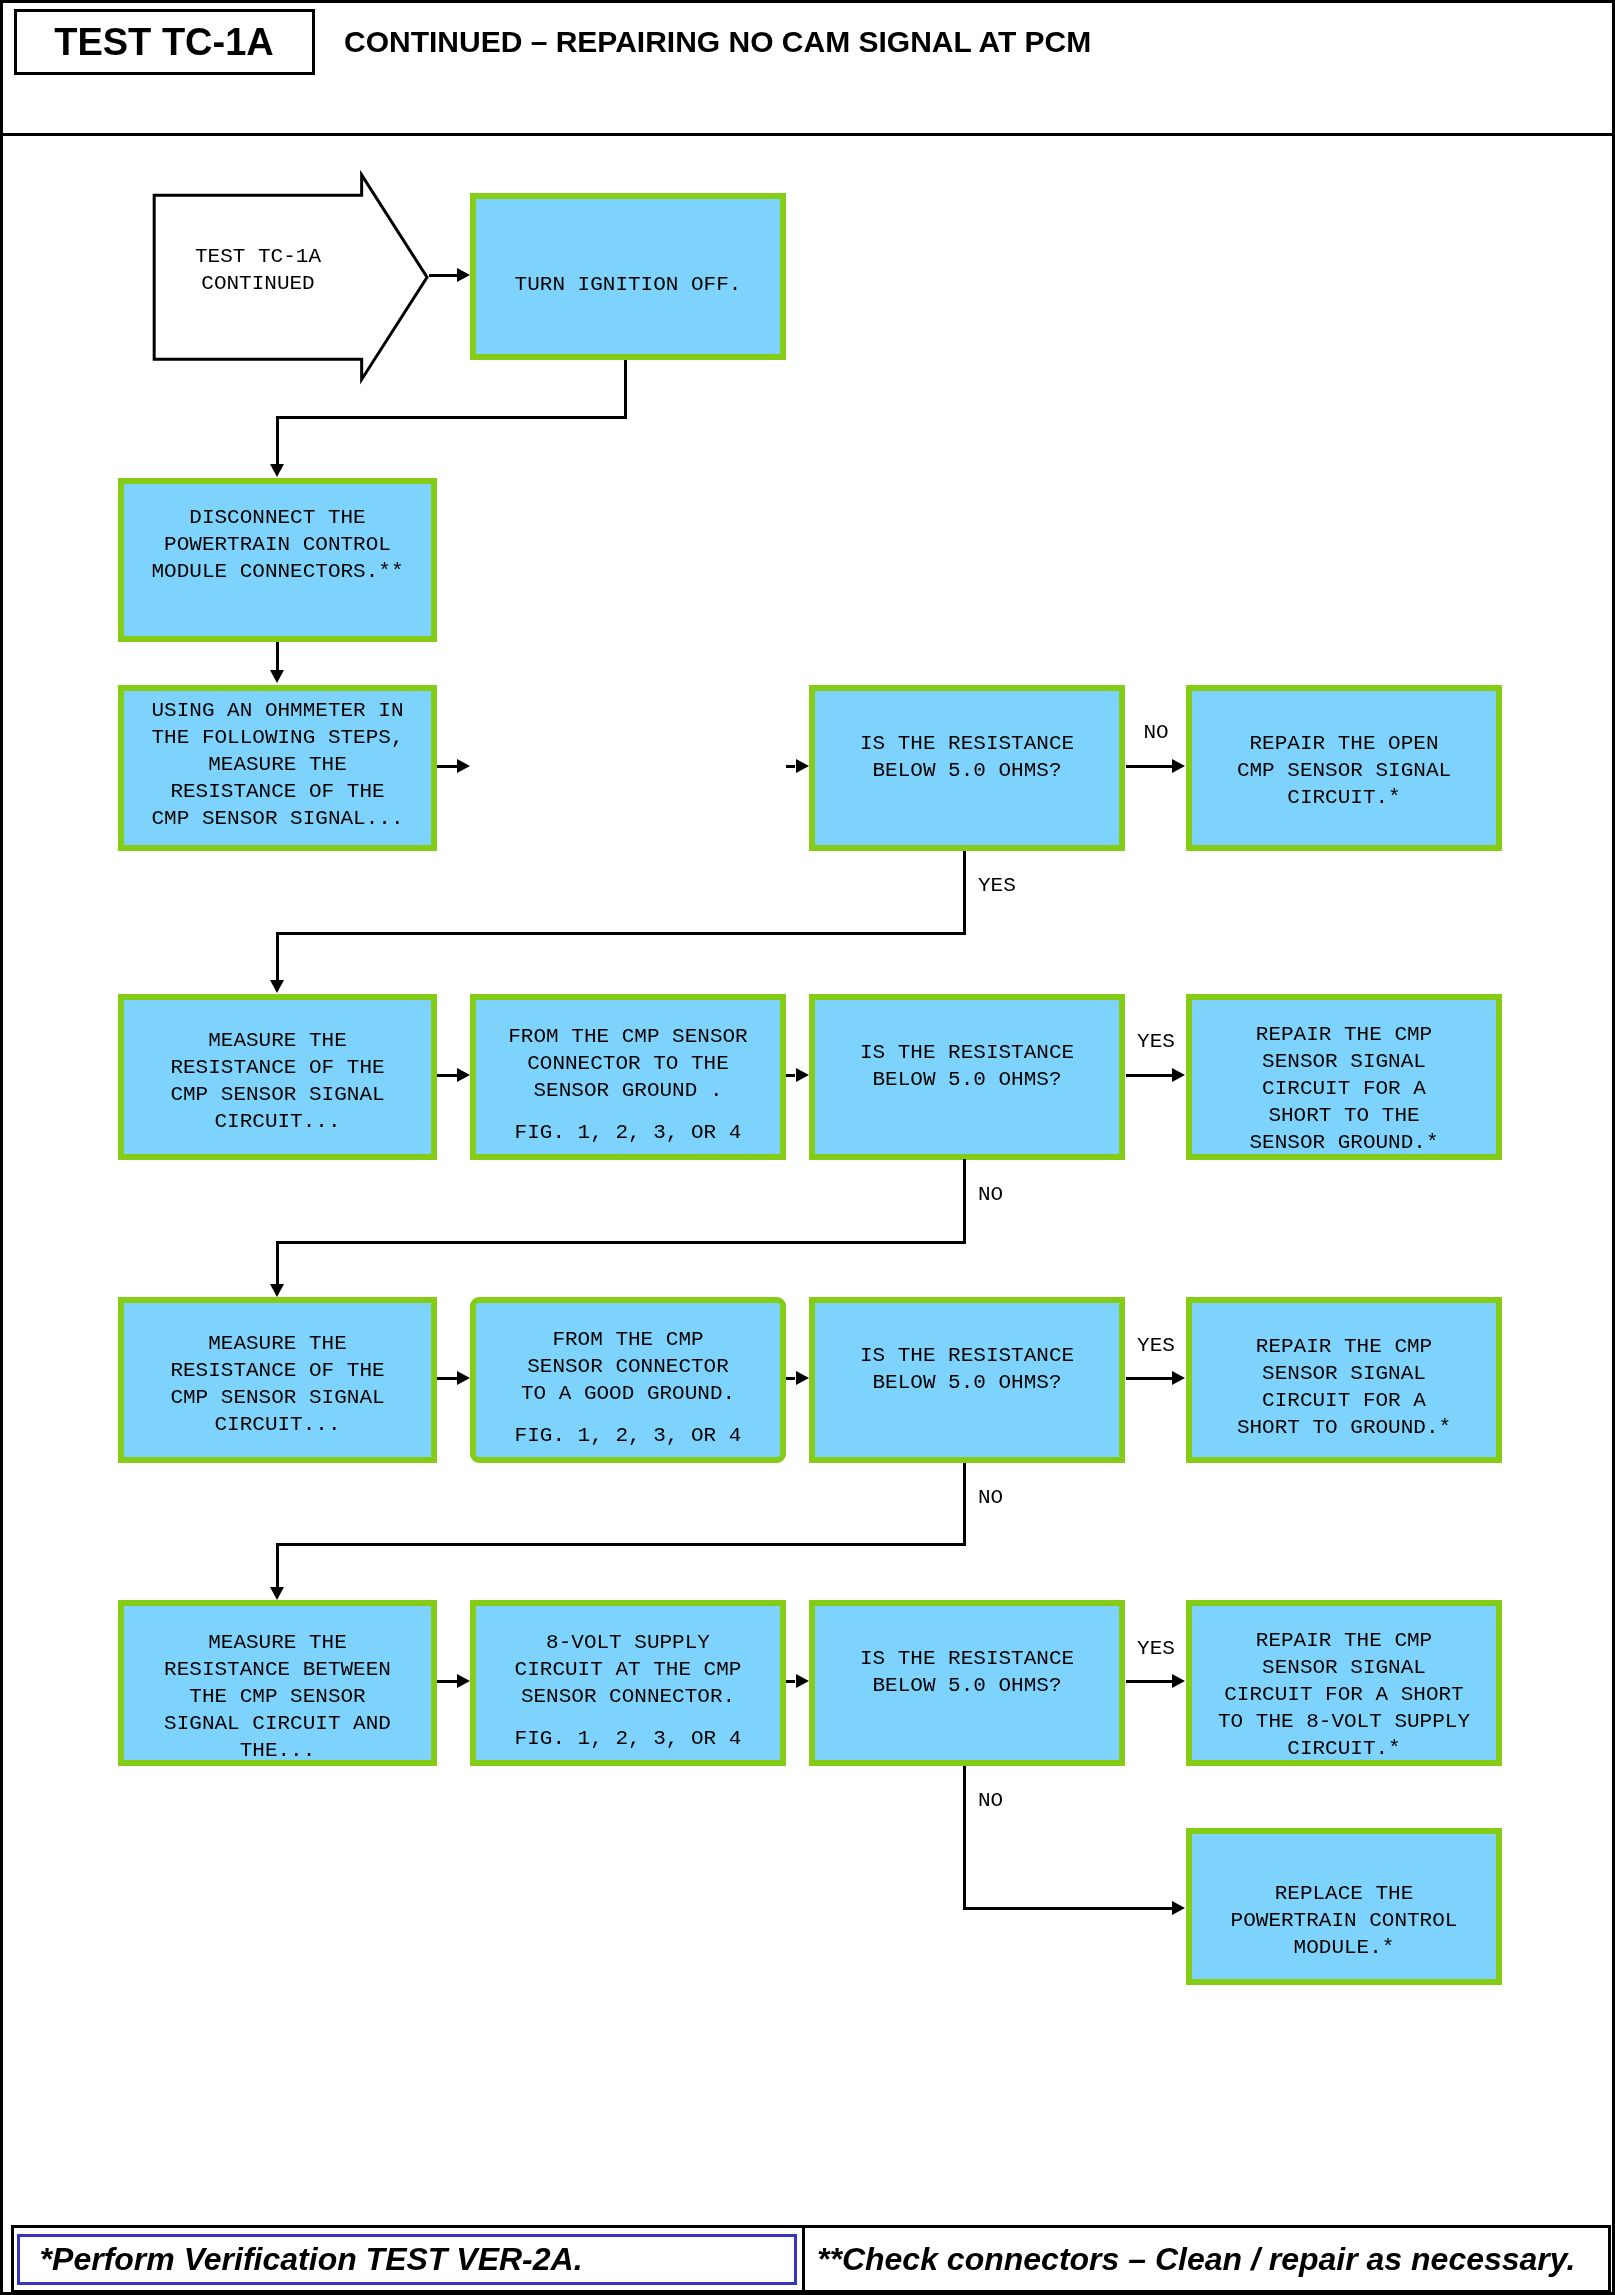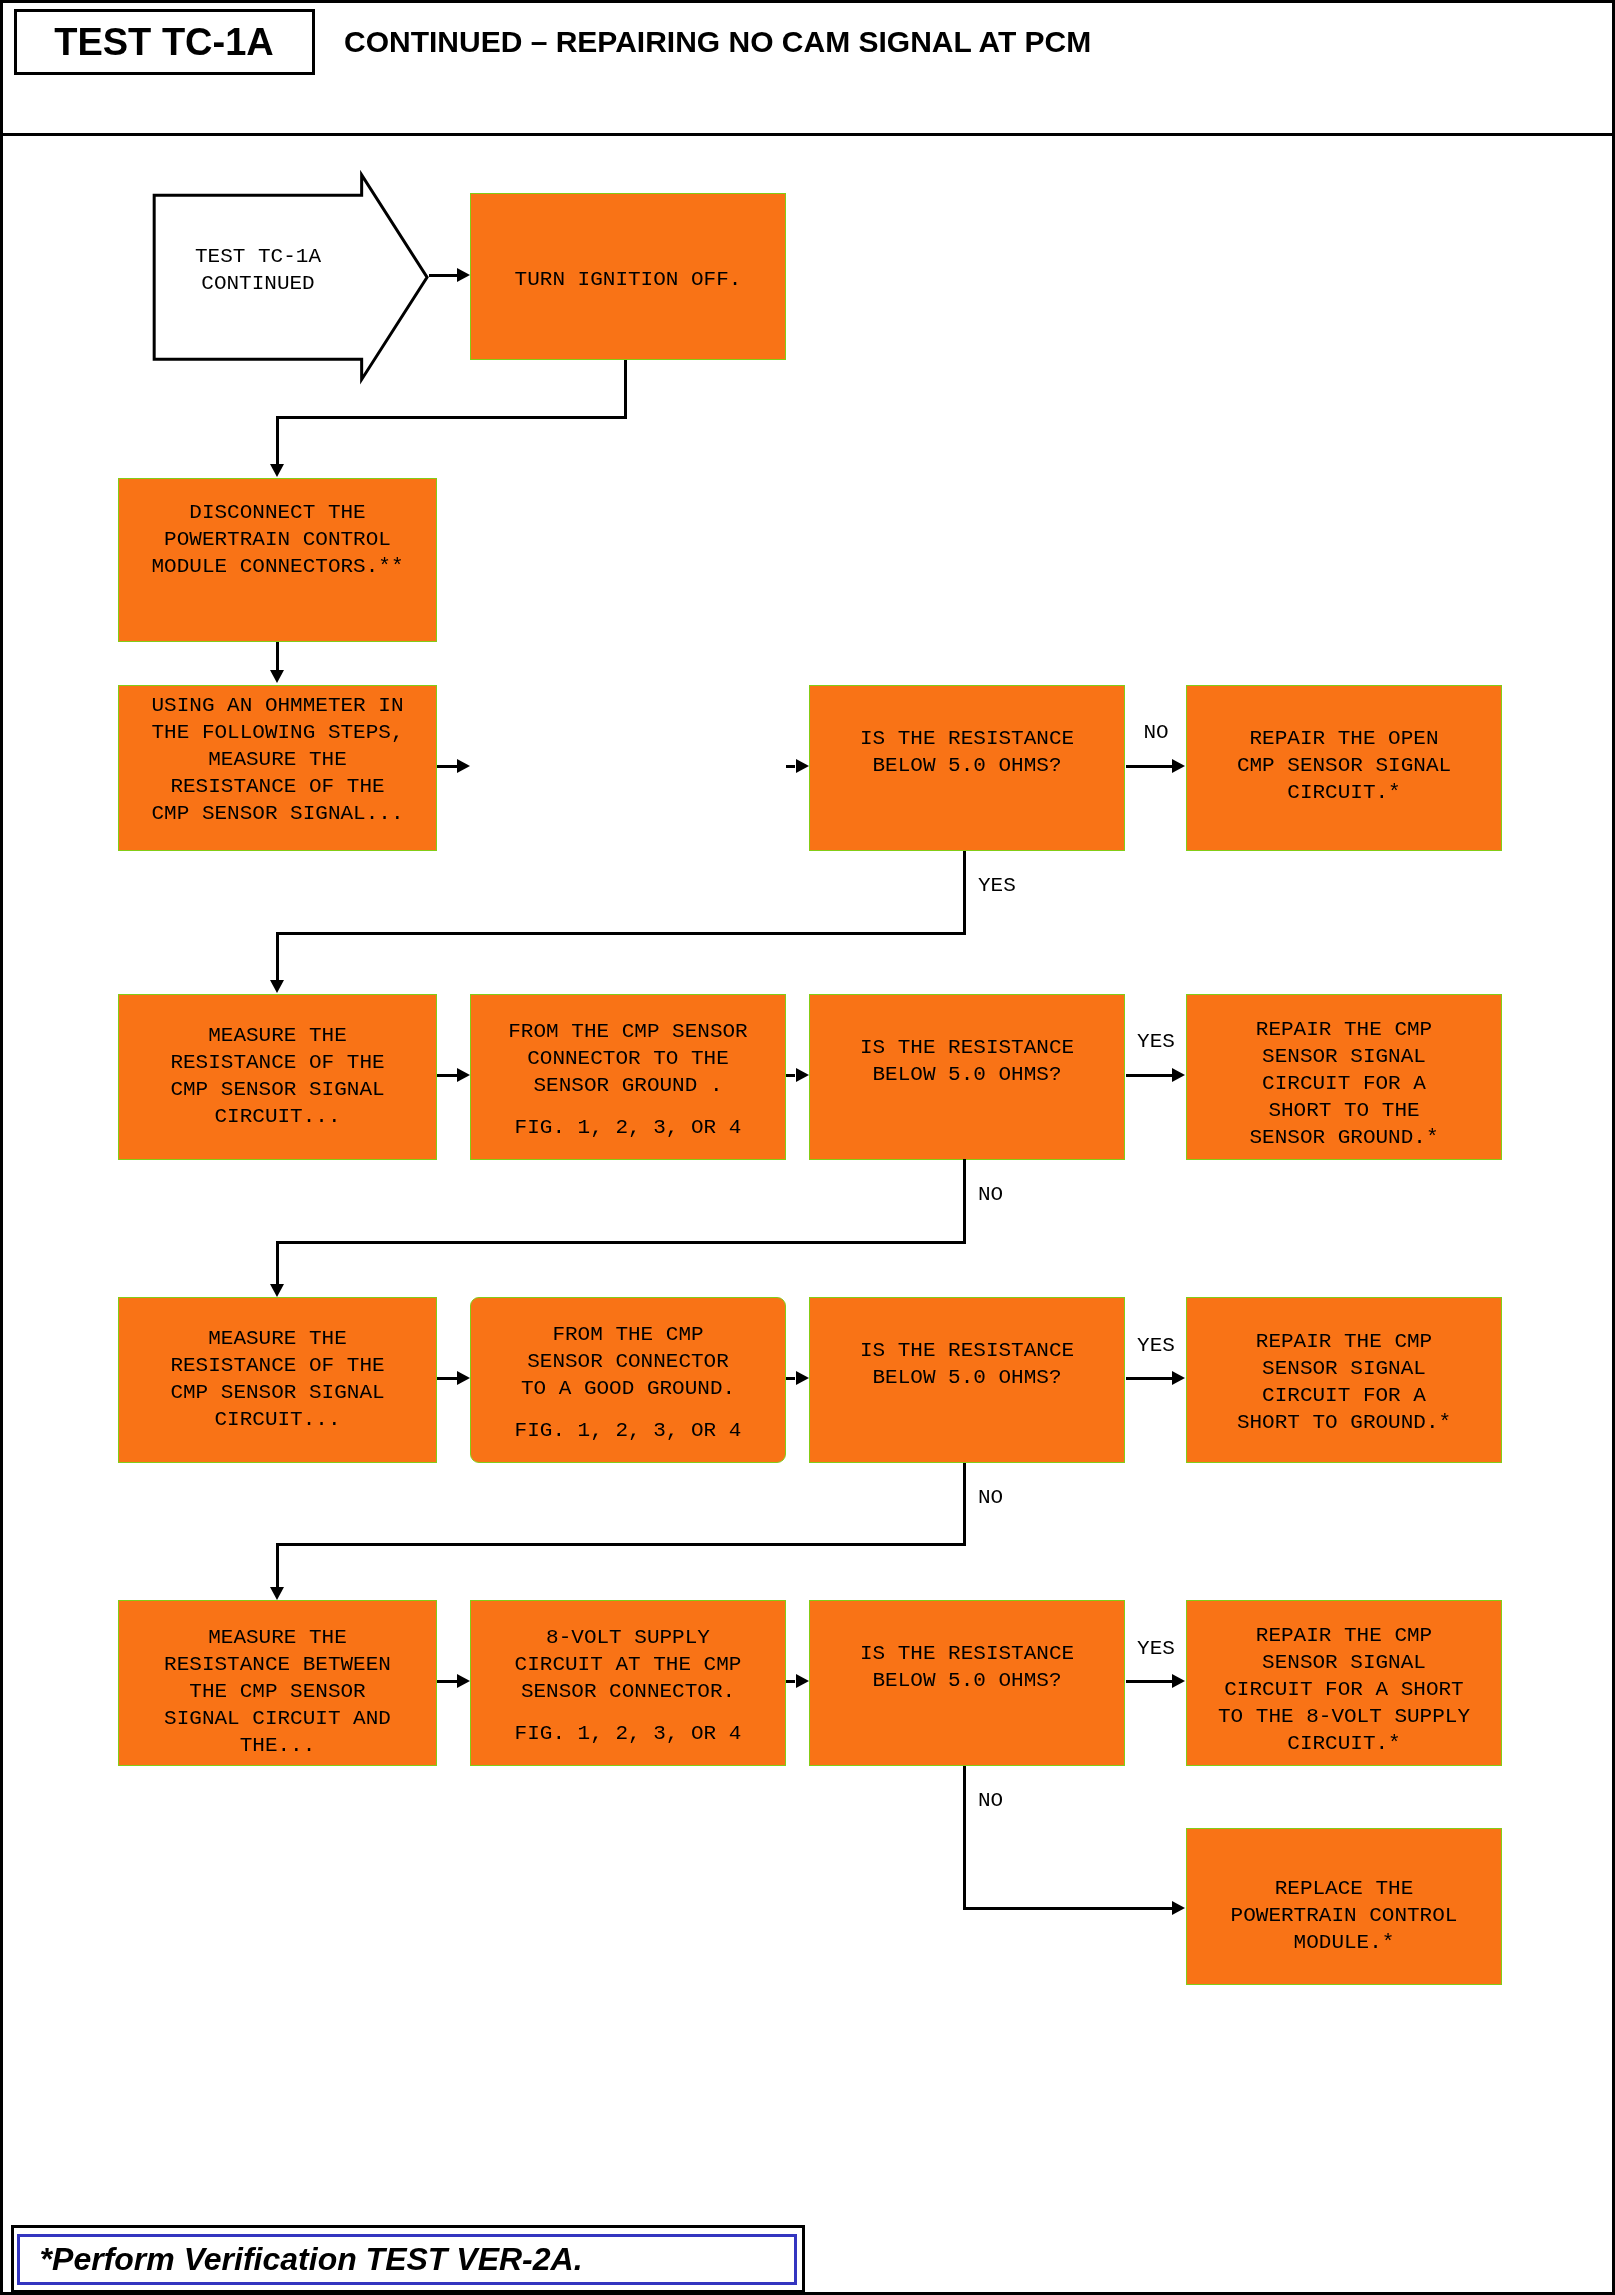--- a/index.html
+++ b/index.html
@@ -3,21 +3,21 @@
 <meta charset="utf-8">
 <style>
   html,body{margin:0;padding:0;background:#e8e8e8;}
   #page{position:relative;width:1615px;height:2295px;background:#ffffff;
         border:3px solid #000;box-sizing:border-box;overflow:hidden;
         font-family:"Liberation Mono",monospace;color:#000;}
   .hbox{position:absolute;border:3.8px solid #000;background:#fff;box-sizing:border-box;
         display:flex;align-items:center;justify-content:center;}
   .htext{font-family:"Liberation Sans",sans-serif;font-weight:bold;}
   .sep{position:absolute;background:#000;}
-  .box{position:absolute;border:1px solid #84cc16;background:#f97316;box-sizing:border-box;}
+  .box{position:absolute;border:6px solid #84cc16;background:#7dd3fc;box-sizing:border-box;}
   .txt{position:absolute;left:6px;right:6px;text-align:center;white-space:pre-line;
        font:21px/27px "Liberation Mono",monospace;}
   .line{position:absolute;background:#000;}
   .ah-r{position:absolute;width:0;height:0;border-top:7.5px solid transparent;
         border-bottom:7.5px solid transparent;border-left:13.6px solid #000;}
   .ah-d{position:absolute;width:0;height:0;border-left:7.5px solid transparent;
         border-right:7.5px solid transparent;border-top:13.6px solid #000;}
   .lbl{position:absolute;font:21px/22.6px "Liberation Mono",monospace;}
   .gaplbl{position:absolute;width:60px;text-align:center;font:21px/22.6px "Liberation Mono",monospace;}
   .foot{position:absolute;border:3px solid #000;background:#fff;box-sizing:border-box;
@@ -206,18 +206,21 @@
   <div class="line" style="left:960px;top:1904px;width:209px;height:3px;"></div>
   <div class="ah-r" style="left:1169px;top:1898px;"></div>
 
   <div class="box" style="left:1183px;top:1825px;width:316px;height:157px;">
     <div class="txt" style="top:38px;margin-top:8px;">REPLACE THE
 POWERTRAIN CONTROL
 MODULE.*</div>
   </div>
 
   <div class="foot" style="left:7.5px;top:2222px;width:794px;height:68px;"></div>
+  <div class="foot" style="left:799px;top:2222px;width:809px;height:68px;padding-left:12px;">
+    <span class="foottext">**Check connectors – Clean / repair as necessary.</span>
+  </div>
   <div id="footer-link-box" style="left: 13.6px; top: 2231px; width: 780px; height: 51px; padding-left: 20px; border-color: rgb(52, 53, 192);">
     <span class="foottext">*Perform Verification TEST VER-2A.</span>
   </div>
 
 </div>
 
 
 </body></html>

